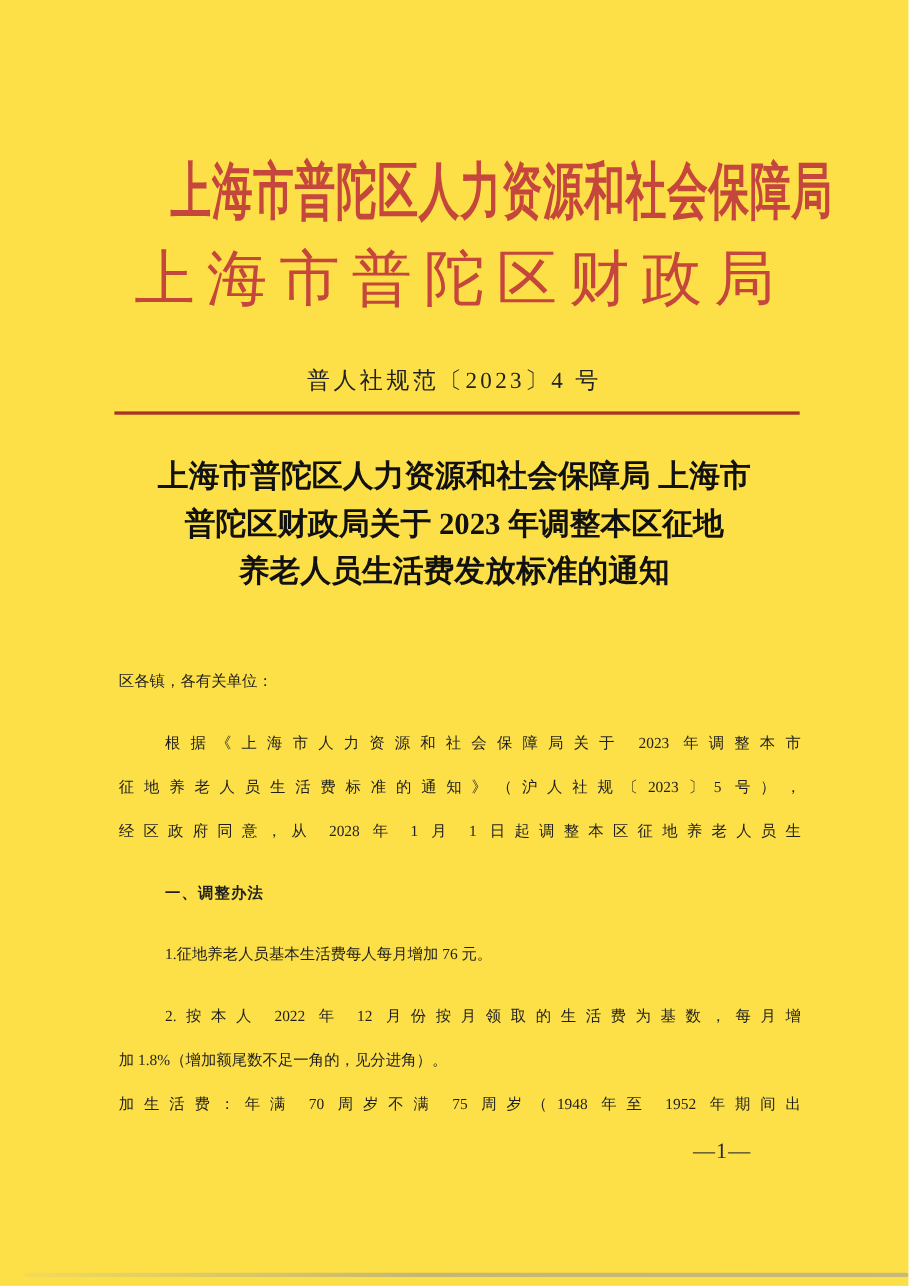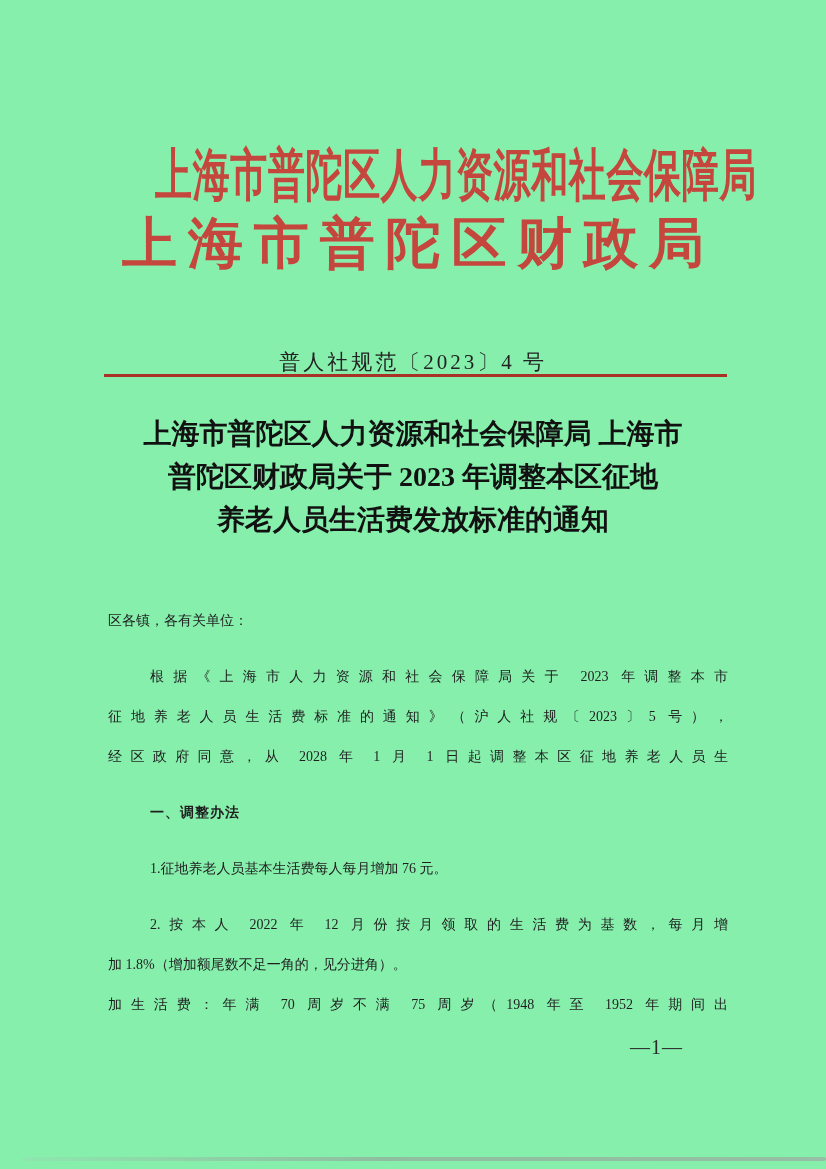--- a/index.html
+++ b/index.html
@@ -4,42 +4,42 @@
 <style>
   :root{
     --red:#c5463c;
     --line-red:#a93226;
     --ink:#1c1c1c;
   }
   html,body{margin:0;padding:0;background:#ffffff;}
   .page{
     position:relative;
     width:826px;height:1169px;
-    background:#86efac;
+    background:#fde047;
     overflow:hidden;
     font-family:"Liberation Serif","DejaVu Serif",serif;
     color:var(--ink);
   }
   
   .org-block{position:absolute;top:140px;left:0;width:100%;text-align:center;}
   .org-line1{
     font-size:56px;font-weight:bold;color:var(--red);
     white-space:nowrap;display:inline-block;
     transform:scaleX(0.66);transform-origin:50% 50%;
     line-height:70px;letter-spacing:1px;
   }
   .org-line2{
-    width:582px;margin:3px auto 0;
-    font-size:55px;font-weight:bold;color:var(--red);
+    width:582px;margin:13px auto 0;
+    font-size:55px;font-weight:normal;color:var(--red);
     text-align:justify;text-align-last:justify;
     line-height:62px;
   }
   
   .doc-number{
-    position:absolute;top:348px;left:0;width:100%;
+    position:absolute;top:332px;left:0;width:100%;
     text-align:center;font-size:21px;letter-spacing:3px;color:#222;
   }
   
   .divider{
     position:absolute;top:374px;left:104px;width:623px;height:3px;
     background:var(--line-red);
   }
   
   .title-block{
     position:absolute;top:412px;left:0;width:100%;

